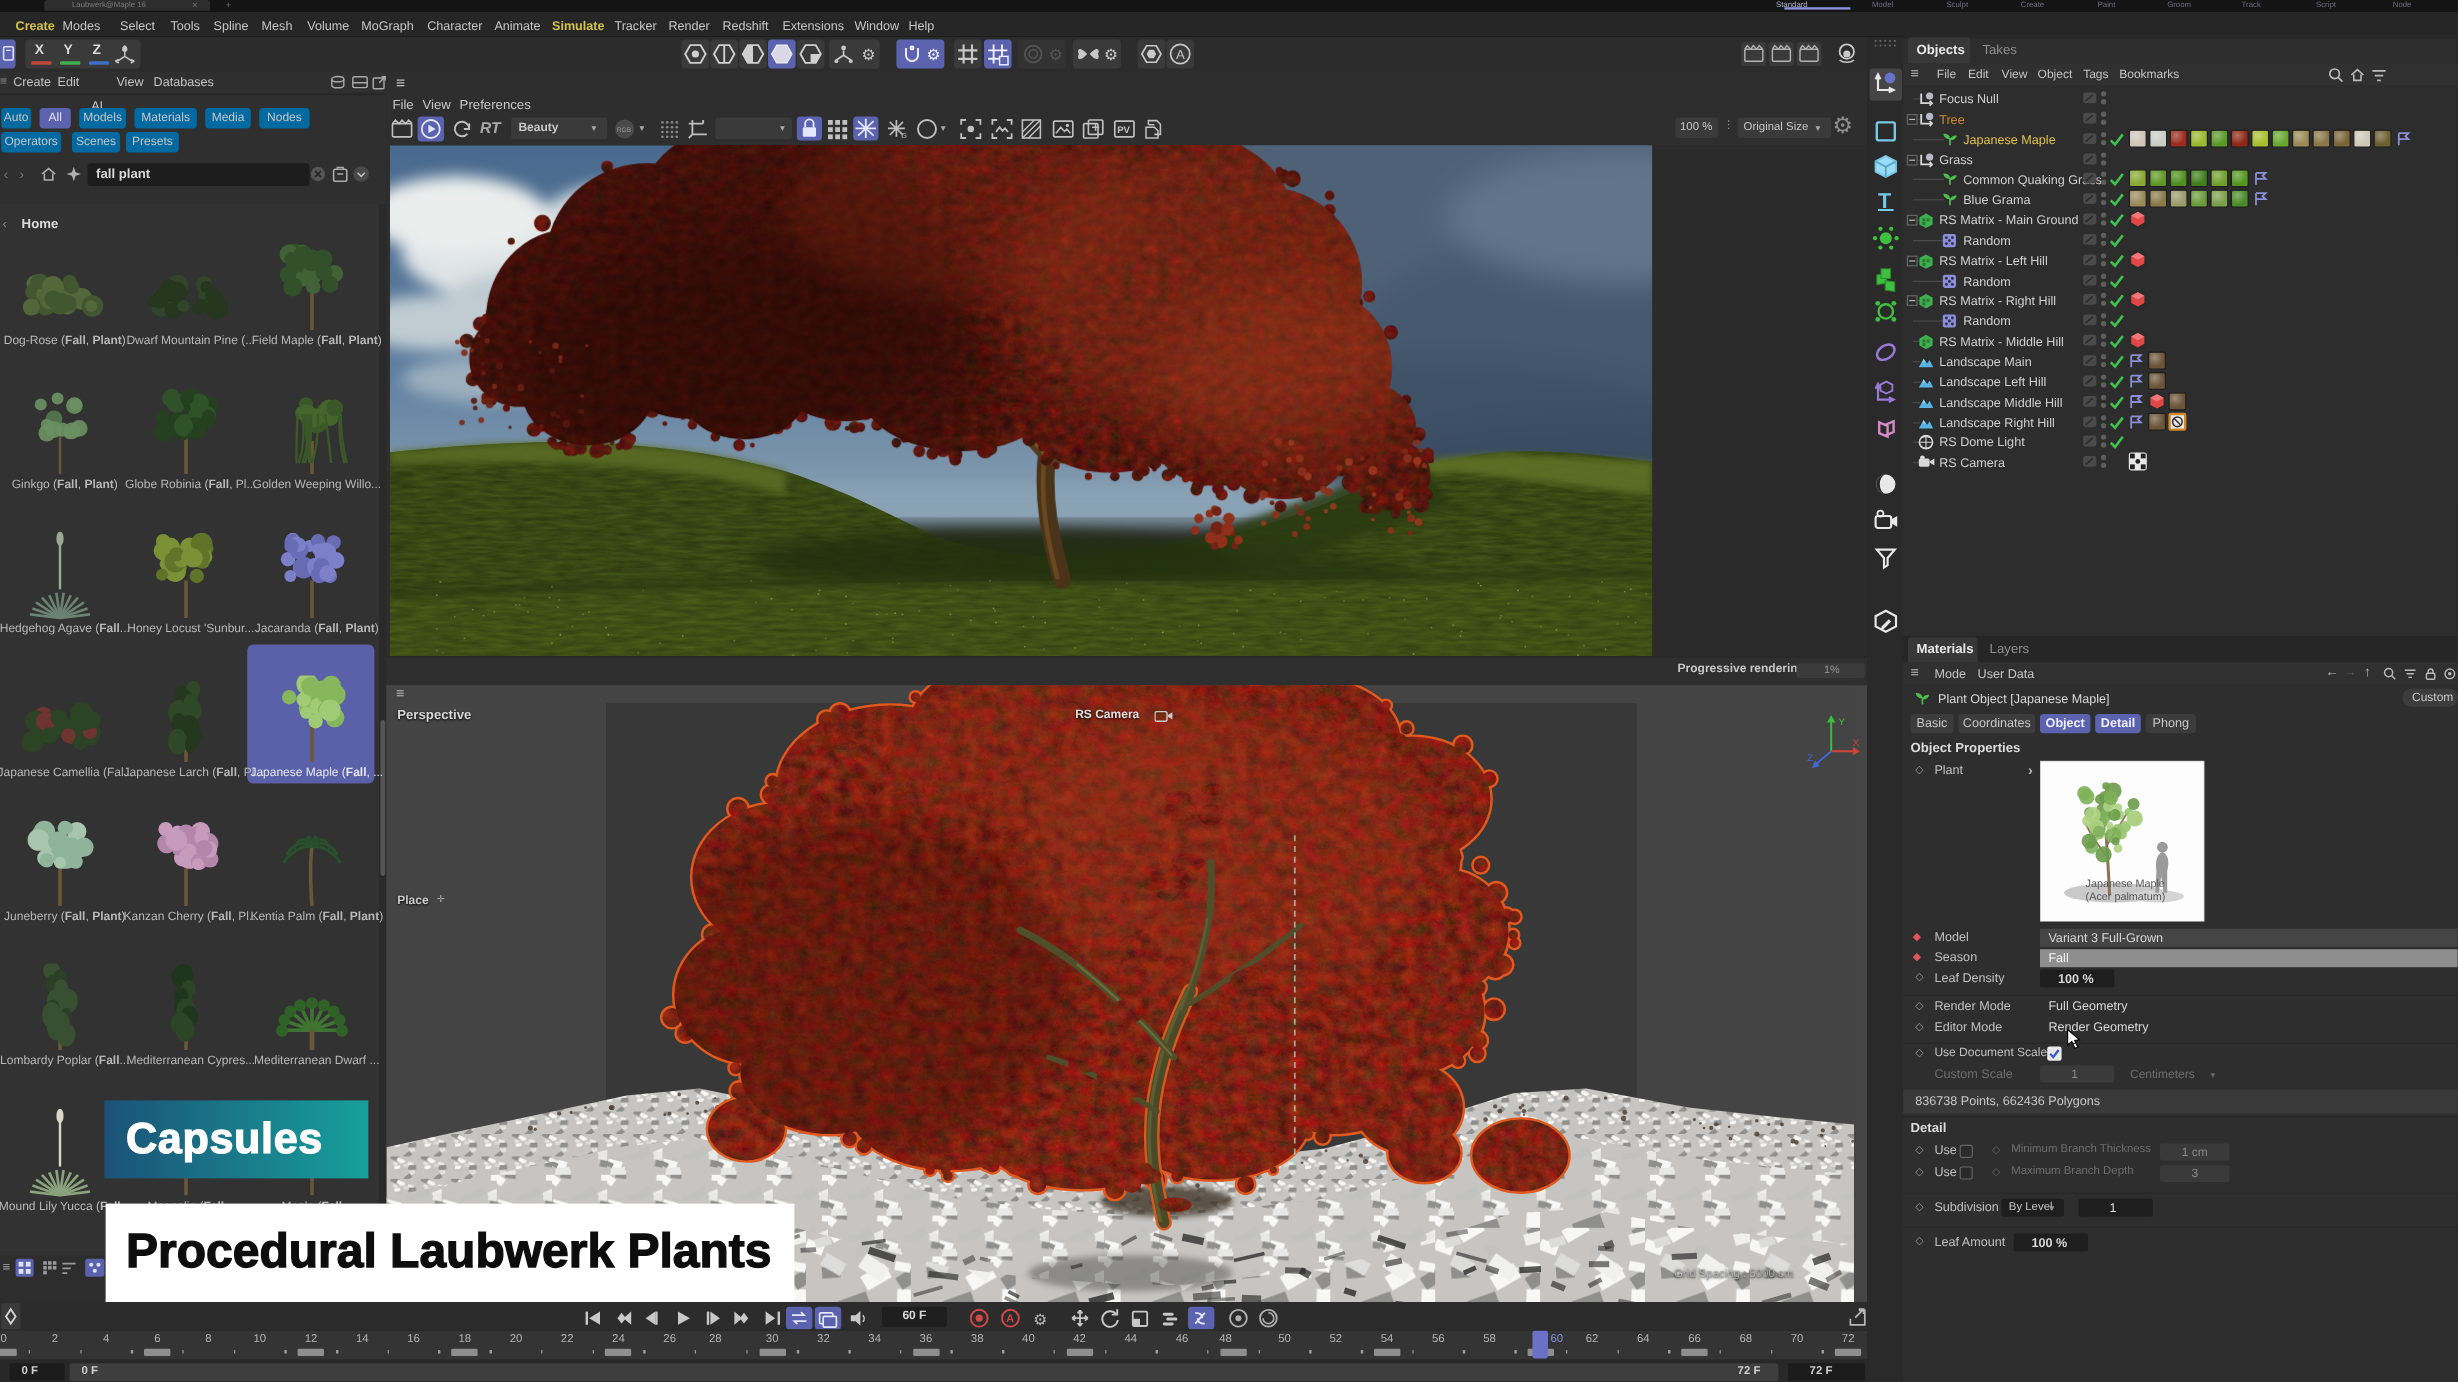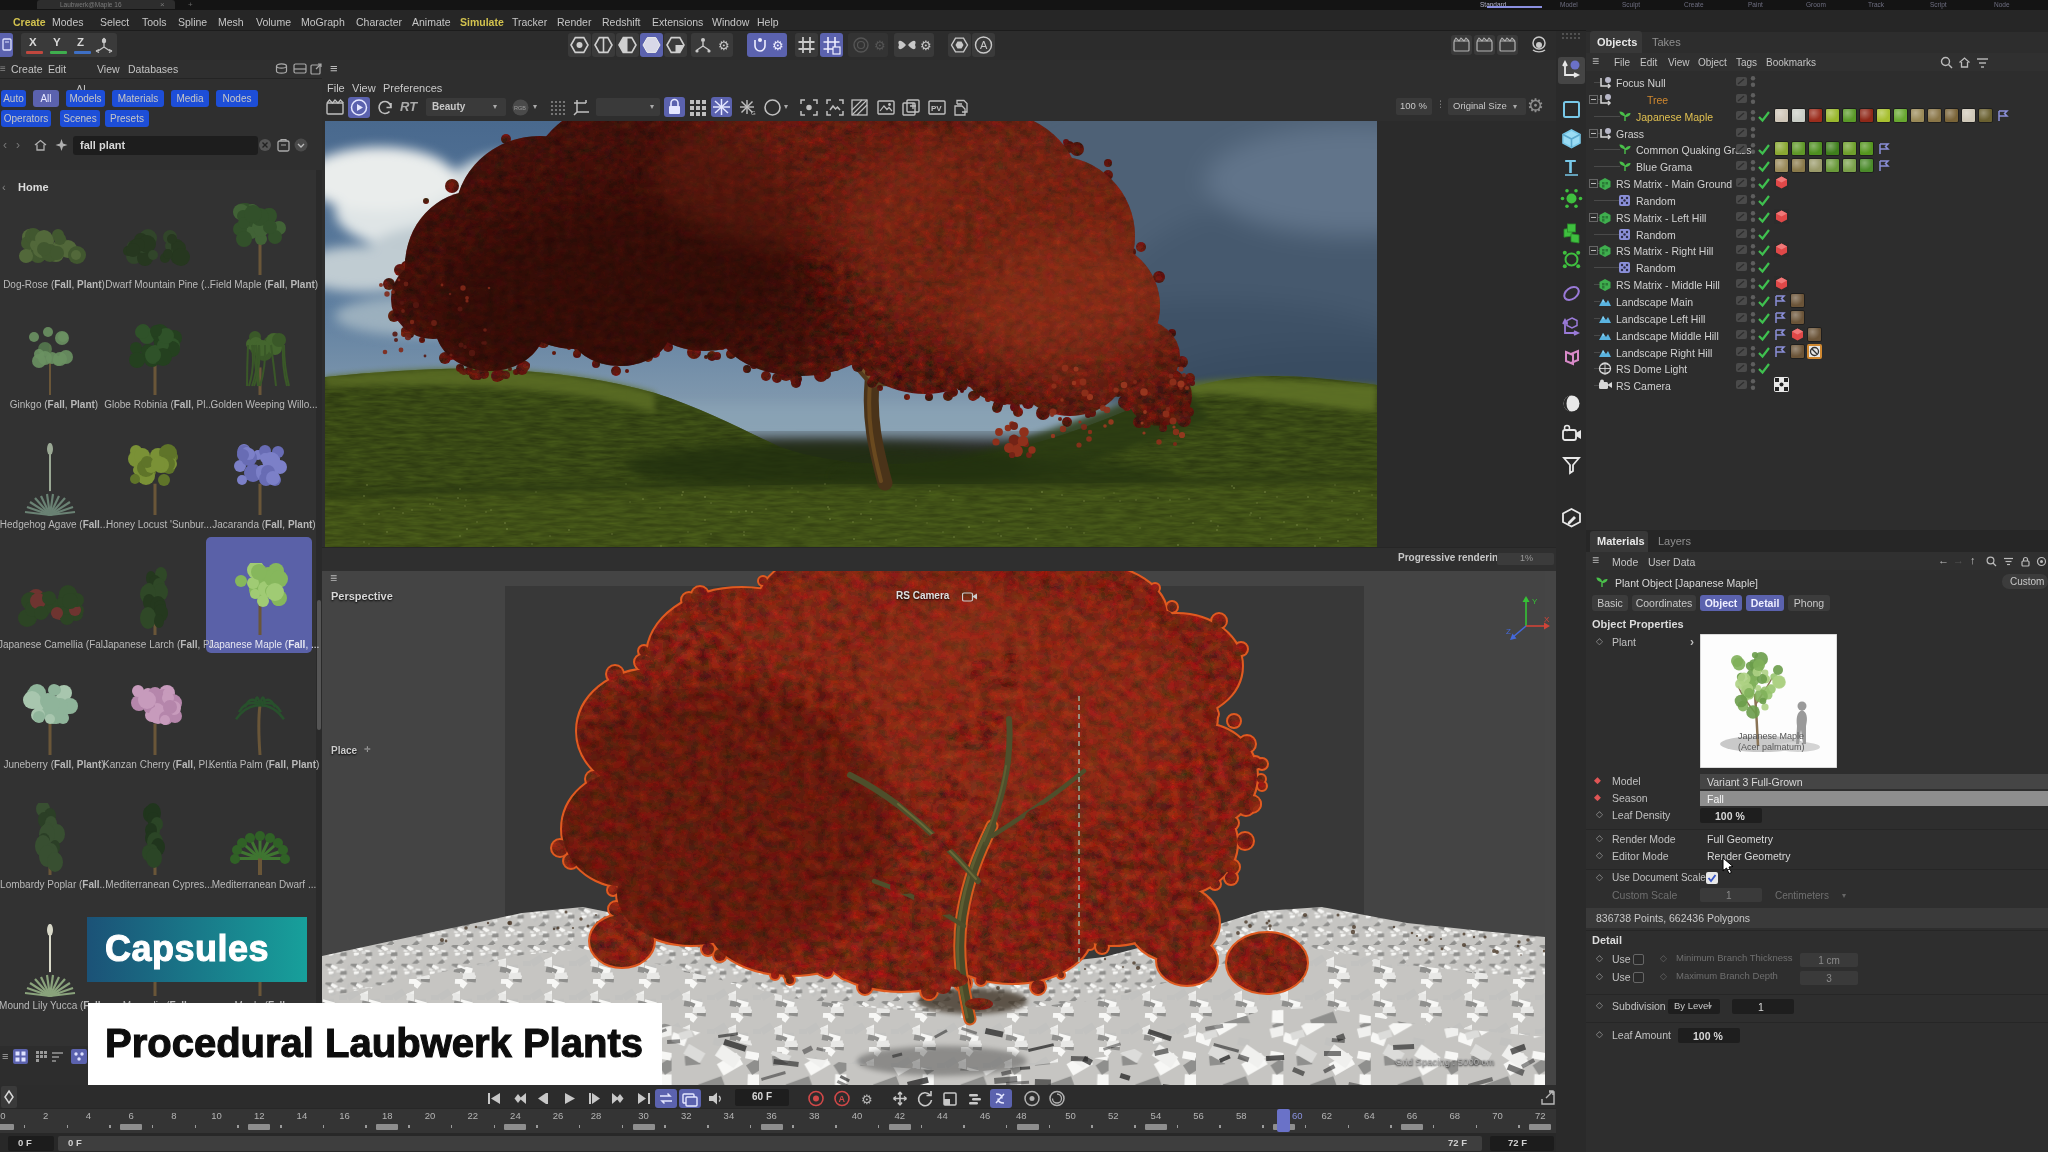--- a/index.html
+++ b/index.html
@@ -1,18 +1,18 @@
 <!DOCTYPE html>
 <html><head><meta charset="utf-8"><style>
 *{margin:0;padding:0;box-sizing:border-box}
 html,body{width:2048px;height:1152px;overflow:hidden;background:#2a2a2a;
 font-family:"Liberation Sans",sans-serif;}
 .ab{position:absolute}
 .tx{white-space:nowrap;line-height:1.15}
-.pill{background:#1d4ed8;border-radius:3px;color:#c6c6c6;font-size:10px;text-align:center;line-height:17px}
+.pill{background:#0369a1;border-radius:3px;color:#c6c6c6;font-size:10px;text-align:center;line-height:17px}
 .bluepill{background:#5b62ae;color:#e8e8ff}
 svg{display:block}
 </style></head><body>
 
 <div class="ab" style="left:0px;top:0px;width:2048px;height:10px;background:#141414;"></div>
 <div class="ab" style="left:37px;top:0px;width:138px;height:9px;background:#2d2d2d;border-radius:3px 3px 0 0;"></div>
 <div class="ab tx" style="left:60px;top:1px;font-size:6.5px;color:#7a7a7a;font-weight:400;">Laubwerk@Maple 16</div>
 <div class="ab tx" style="left:160px;top:0px;font-size:8px;color:#777;font-weight:400;">×</div>
 <div class="ab tx" style="left:188px;top:0px;font-size:8px;color:#666;font-weight:400;">+</div>
 <div class="ab tx" style="left:1480px;top:1px;font-size:6.5px;color:#b4b4cc;font-weight:400;">Standard</div>
@@ -2816,21 +2816,21 @@
   </div>
 <div class="ab" style="left:1598px;top:93px;width:15px;height:13px;">
     <svg width="14" height="13">
       <g stroke="#d8d8d8" stroke-width="1.5" fill="none">
         <path d="M3 2 v8 h8"></path>
         <path d="M9 4 l2 2 -2 2" transform="translate(1,4)"></path>
       </g>
       <circle cx="10" cy="4" r="3" fill="#b8b8c8"></circle>
     </svg>
   </div>
-<div class="ab tx" style="left:1616px;top:94px;font-size:10.5px;color:#d0882f;font-weight:400;margin-left:31px;">Tree</div>
+<div class="ab tx" style="left:1616px;top:94px;font-size:10.5px;color:#d0882f;font-weight:400;">Tree</div>
 <div class="ab" style="left:1736px;top:94px;width:11px;height:9px;background:#4a4a4a;border-radius:2px;">
     <svg width="11" height="9">
       <path d="M2 7 L8 2" stroke="#2d2d2d" stroke-width="1.4"></path>
     </svg>
   </div>
 <div class="ab" style="left:1750px;top:92px;width:6px;height:13px;">
     <svg width="6" height="13">
       <circle cx="3" cy="3.2" r="2.2" fill="#5e5e5e"></circle>
       <circle cx="3" cy="9.8" r="2.2" fill="#5e5e5e"></circle>
     </svg>

